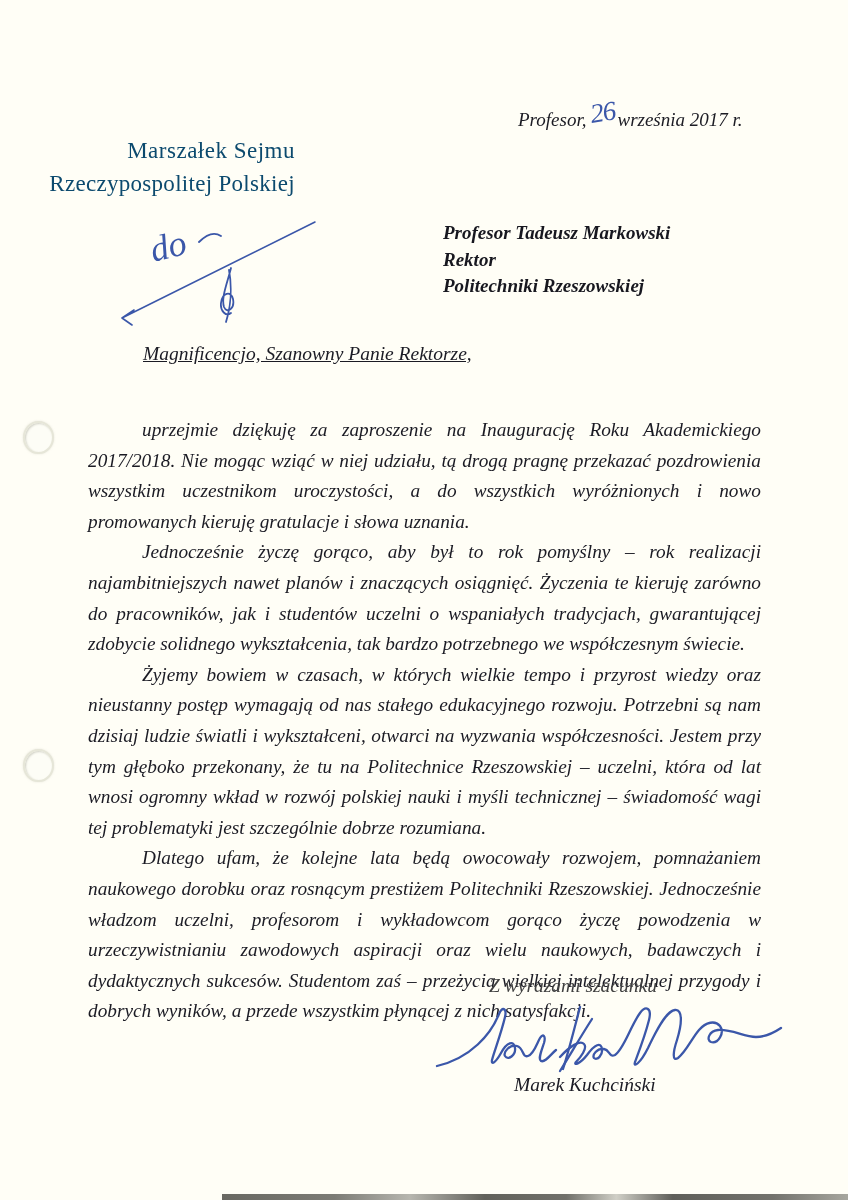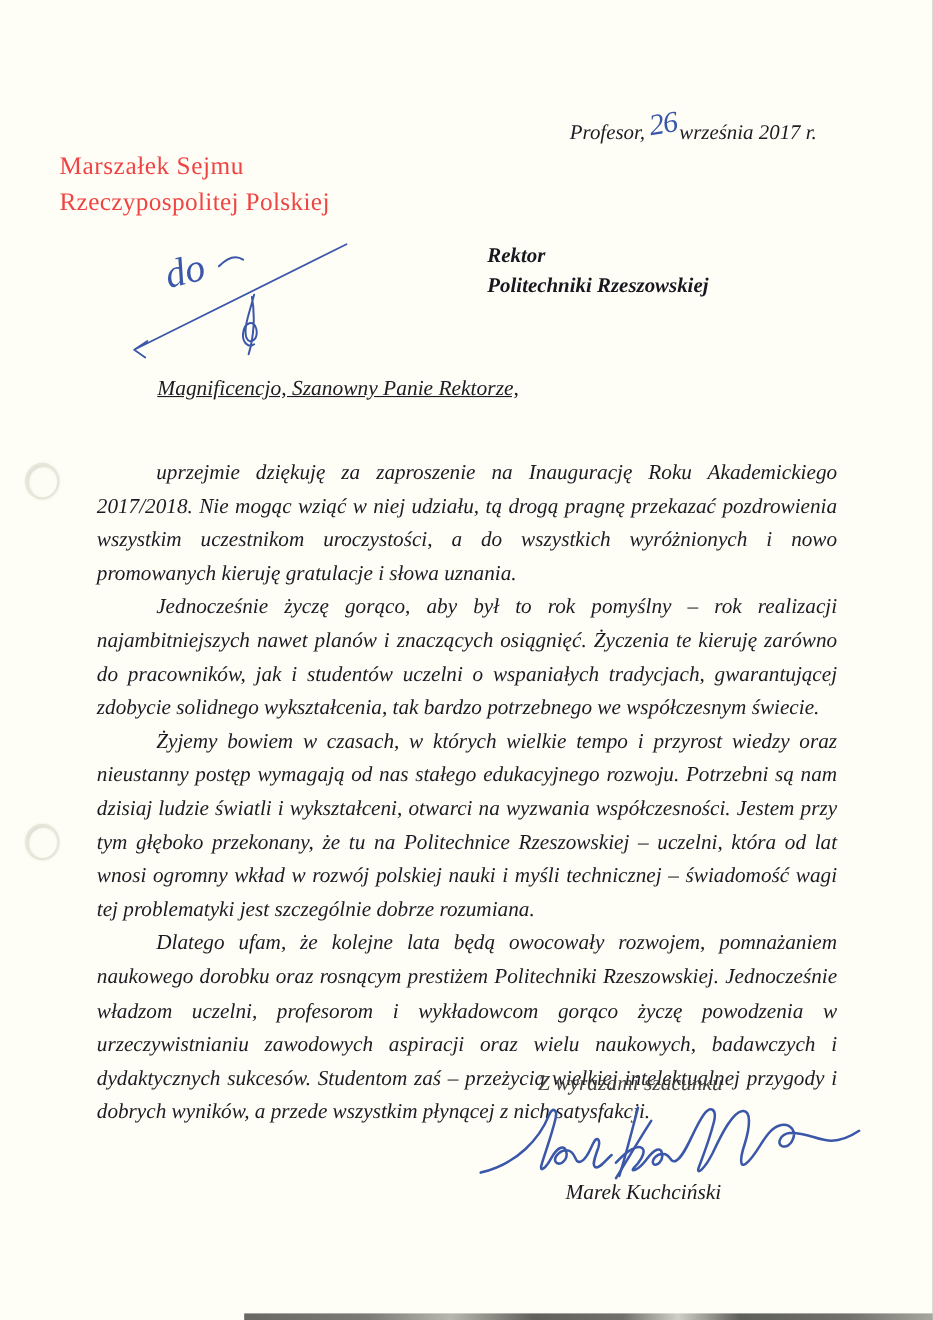--- a/index.html
+++ b/index.html
@@ -7,24 +7,24 @@
     position:relative;
     width:848px;height:1200px;
     margin:0 auto;
     background:#fffef6;
     overflow:hidden;
     font-family:"Liberation Serif", serif;
     color:#1b1b22;
   }
   
   .letterhead{
-    position:absolute;left:54px;top:134px;width:262px;
-    text-align:left;
+    position:absolute;left:33px;top:134px;width:262px;
+    text-align:right;
     font-family:"Liberation Serif", serif;
-    color:#ef4444;
+    color:#0c4a6e;
   }
   .letterhead .lh1{font-size:23px;line-height:33px;letter-spacing:.5px;}
   .letterhead .lh2{font-size:23px;line-height:33px;letter-spacing:.3px;}
   
   .dateline{
     position:absolute;left:518px;top:102px;
     font-style:italic;font-size:19px;white-space:nowrap;color:#1c1c24;
   }
   .hand-day{
     display:inline-block;
@@ -95,20 +95,21 @@
 <div class="page">
 
   <div class="letterhead">
     <div class="lh1">Marszałek Sejmu</div>
     <div class="lh2">Rzeczypospolitej Polskiej</div>
   </div>
 
   <div class="dateline"><span>Profesor,</span><span class="hand-day">26</span><span>września 2017 r.</span></div>
 
   <div class="recipient">
+    <div>Profesor Tadeusz Markowski</div>
     <div>Rektor</div>
     <div>Politechniki Rzeszowskiej</div>
   </div>
 
   <svg class="annotation" viewBox="0 0 220 130">
     <path class="ink" stroke-width="1.6" d="M212 12 L19 108 M19 108 l12 -8 M19 108 l10 7"></path>
     <text class="hand-do" x="48" y="48" font-size="36" transform="rotate(-14 66 40)">do</text>
     <path class="ink" stroke-width="1.8" d="M96 32 C 104 24 112 22 118 26
              M128 58 C 124 74 118 88 121 97 C 124 104 132 99 130 89 C 128 80 119 83 118 93 C 117 101 123 107 128 103
              M126 60 C 129 76 128 96 123 112"></path>

